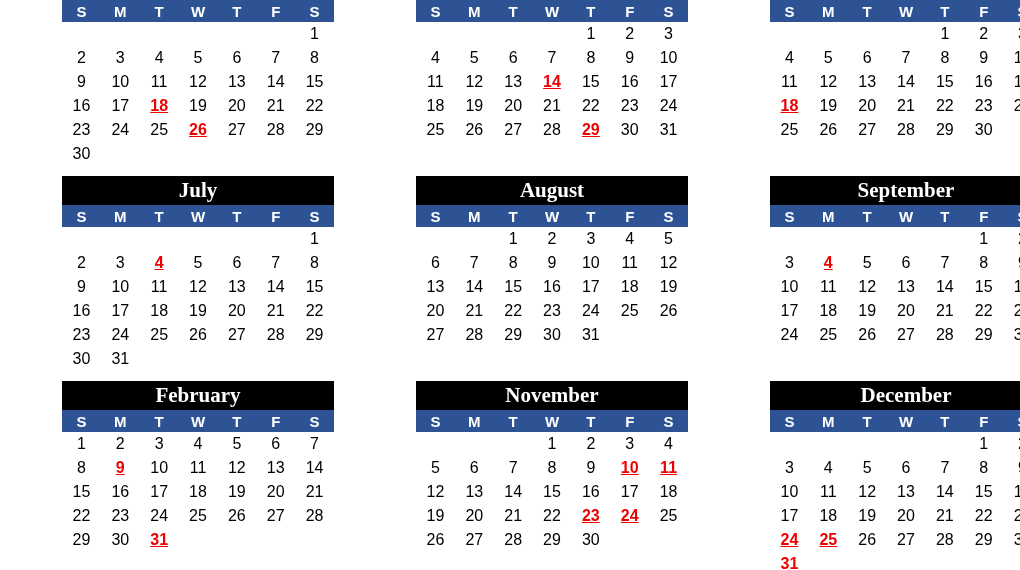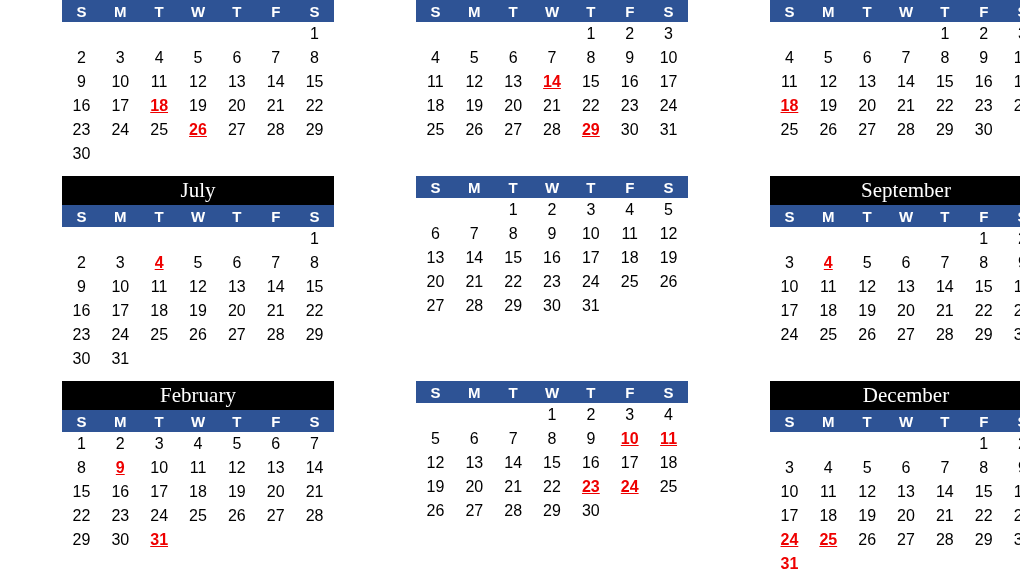--- a/index.html
+++ b/index.html
@@ -25,21 +25,21 @@
     padding-left: 62px;
     box-sizing: border-box;
   }
   .month {
     width: 272px;
   }
   .month-title {
     background: #000000;
     color: #ffffff;
     text-align: center;
-    font-weight: normal;
+    font-weight: bold;
     font-size: 21px;
     line-height: 29px;
     height: 29px;
     font-family: "Liberation Serif", serif;
   }
   .dow-row {
     display: grid;
     grid-template-columns: repeat(7, 1fr);
     background: #2E5395;
     color: #ffffff;
@@ -277,20 +277,21 @@
             <div class="day">25</div>
             <div class="day">26</div>
             <div class="day">27</div>
             <div class="day">28</div>
             <div class="day">29</div>
             <div class="day">30</div>
             <div class="day">31</div>
           </div>
         </div>
         <div class="month">
+          <div class="month-title">August</div>
           <div class="dow-row">
             <div>S</div>
             <div>M</div>
             <div>T</div>
             <div>W</div>
             <div>T</div>
             <div>F</div>
             <div>S</div>
           </div>
           <div class="days-grid">
@@ -420,20 +421,21 @@
             <div class="day">25</div>
             <div class="day">26</div>
             <div class="day">27</div>
             <div class="day">28</div>
             <div class="day">29</div>
             <div class="day">30</div>
             <div class="day holiday">31</div>
           </div>
         </div>
         <div class="month">
+          <div class="month-title">November</div>
           <div class="dow-row">
             <div>S</div>
             <div>M</div>
             <div>T</div>
             <div>W</div>
             <div>T</div>
             <div>F</div>
             <div>S</div>
           </div>
           <div class="days-grid">

